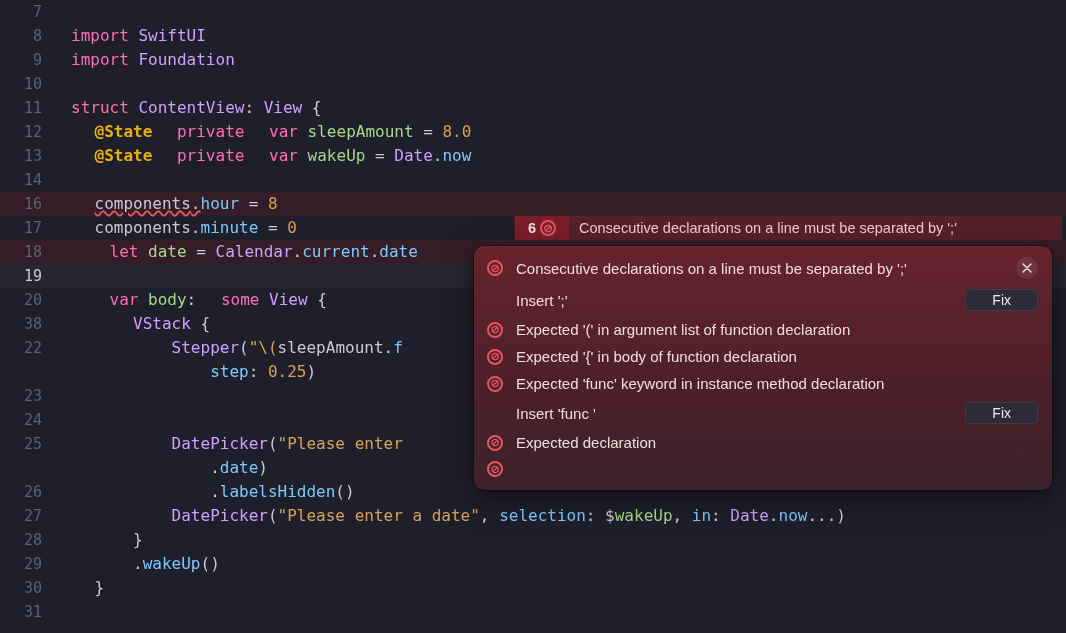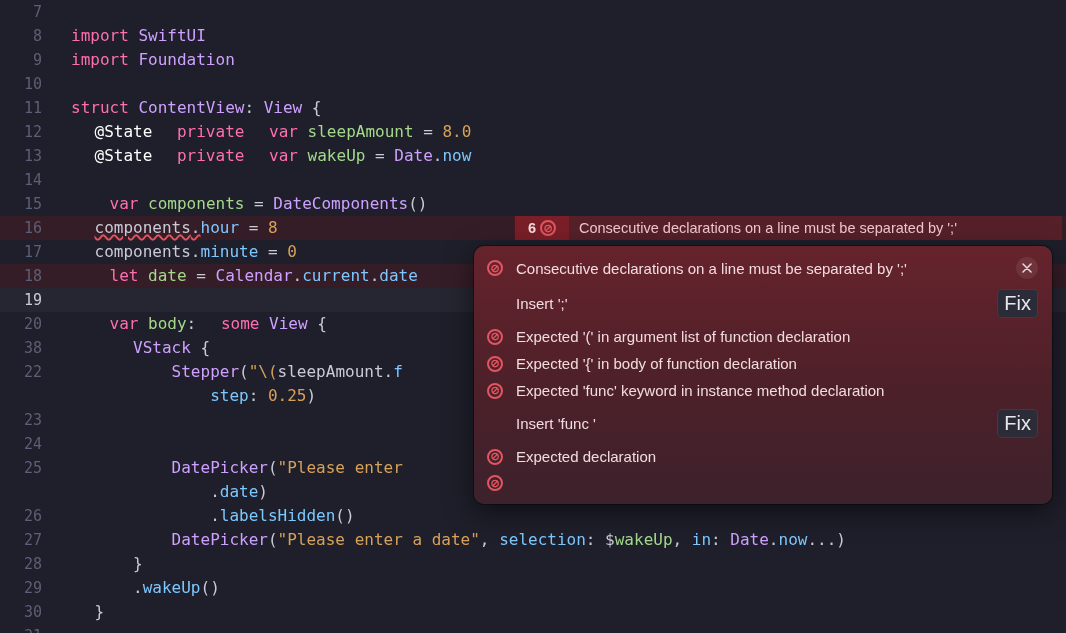--- a/index.html
+++ b/index.html
@@ -14,21 +14,21 @@
   .editor { position:relative; }
   .line { display:flex; align-items:flex-start; height:24px; line-height:24px; white-space:pre; }
   .gutter {
     width:56px; text-align:right; padding-right:14px;
     color:#5c5f76; font-size:15px;
     user-select:none; flex:0 0 56px;
   }
   .code { flex:1; }
   
   .kw-pink { color:#ff6fb0;margin-left:15px; }     
-  .kw-teal { color:#ffffff; }     
+  .kw-teal { color:#eab308;font-weight:bold; }     
   .type   { color:#cfa0ff; }      
   .ident-green { color:#a4d98a; } 
   .func-blue { color:#7dc8ff; }   
   .string { color:#d8a159; }      
   .num    { color:#d8a159; }      
   .punct  { color:#c9cad6; }
   .varref { color:#c9cad6; }
   .err-underline { text-decoration: underline wavy #e05561; text-decoration-thickness:2px; }
   .current-line { background: rgba(255,255,255,0.035); }
   .error-bg { background: rgba(96,26,33,0.35); }
@@ -65,21 +65,21 @@
     font-family: -apple-system, "SF Pro Text", sans-serif;
     font-size:15px; color:#f1dce0;
     padding:6px 0 8px 0;
   }
   .popup-row { display:flex; align-items:center; gap:12px; padding:5px 14px 5px 12px; }
   .popup-row .icon-col { width:18px; display:flex; justify-content:center; }
   .popup-row .txt { flex:1; }
   .popup-row.indent .icon-col { visibility:hidden; }
   .fix-btn {
     background:#2b2c37; color:#e7e8ee; border:none; border-radius:5px;
-    padding:3px 7px; font-size:20px; font-family:inherit; cursor:pointer;
+    padding:3px 27px; font-size:14px; font-family:inherit; cursor:pointer;
     box-shadow: inset 0 0 0 1px rgba(255,255,255,0.08);
   }
   .close-btn {
     width:22px; height:22px; border-radius:50%;
     background:rgba(255,255,255,0.08); display:flex;
     align-items:center; justify-content:center; cursor:pointer;
     color:#e9d6da;
   }
   .close-btn svg { width:10px; height:10px; } 
 
@@ -122,24 +122,20 @@
   <div class="line">
     <div class="gutter">13</div>
     <div class="code"><span>    </span><span class="kw-teal">@State</span><span> </span><span class="kw-pink">private</span><span> </span><span class="kw-pink">var</span><span> </span><span class="ident-green">wakeUp</span><span class="punct"> = </span><span class="type">Date</span><span class="punct">.</span><span class="func-blue">now</span></div>
   </div>
 
   <div class="line">
     <div class="gutter">14</div>
     <div class="code"></div>
   </div>
 
-  <div class="line">
-    <div class="gutter">15</div>
-    <div class="code"><span>    </span><span class="kw-pink">var</span><span> </span><span class="ident-green">components</span><span class="punct"> = </span><span class="type">DateComponents</span><span class="punct">()</span></div>
-  </div>
 
   <div class="line error-bg">
     <div class="gutter">16</div>
     <div class="code"><span>    </span><span class="varref err-underline">components</span><span class="punct err-underline">.</span><span class="func-blue">hour</span><span class="punct"> = </span><span class="num">8</span></div>
   </div>
 
   <div class="line">
     <div class="gutter">17</div>
     <div class="code"><span>    </span><span class="varref">components</span><span class="punct">.</span><span class="func-blue">minute</span><span class="punct"> = </span><span class="num">0</span></div>
   </div>

